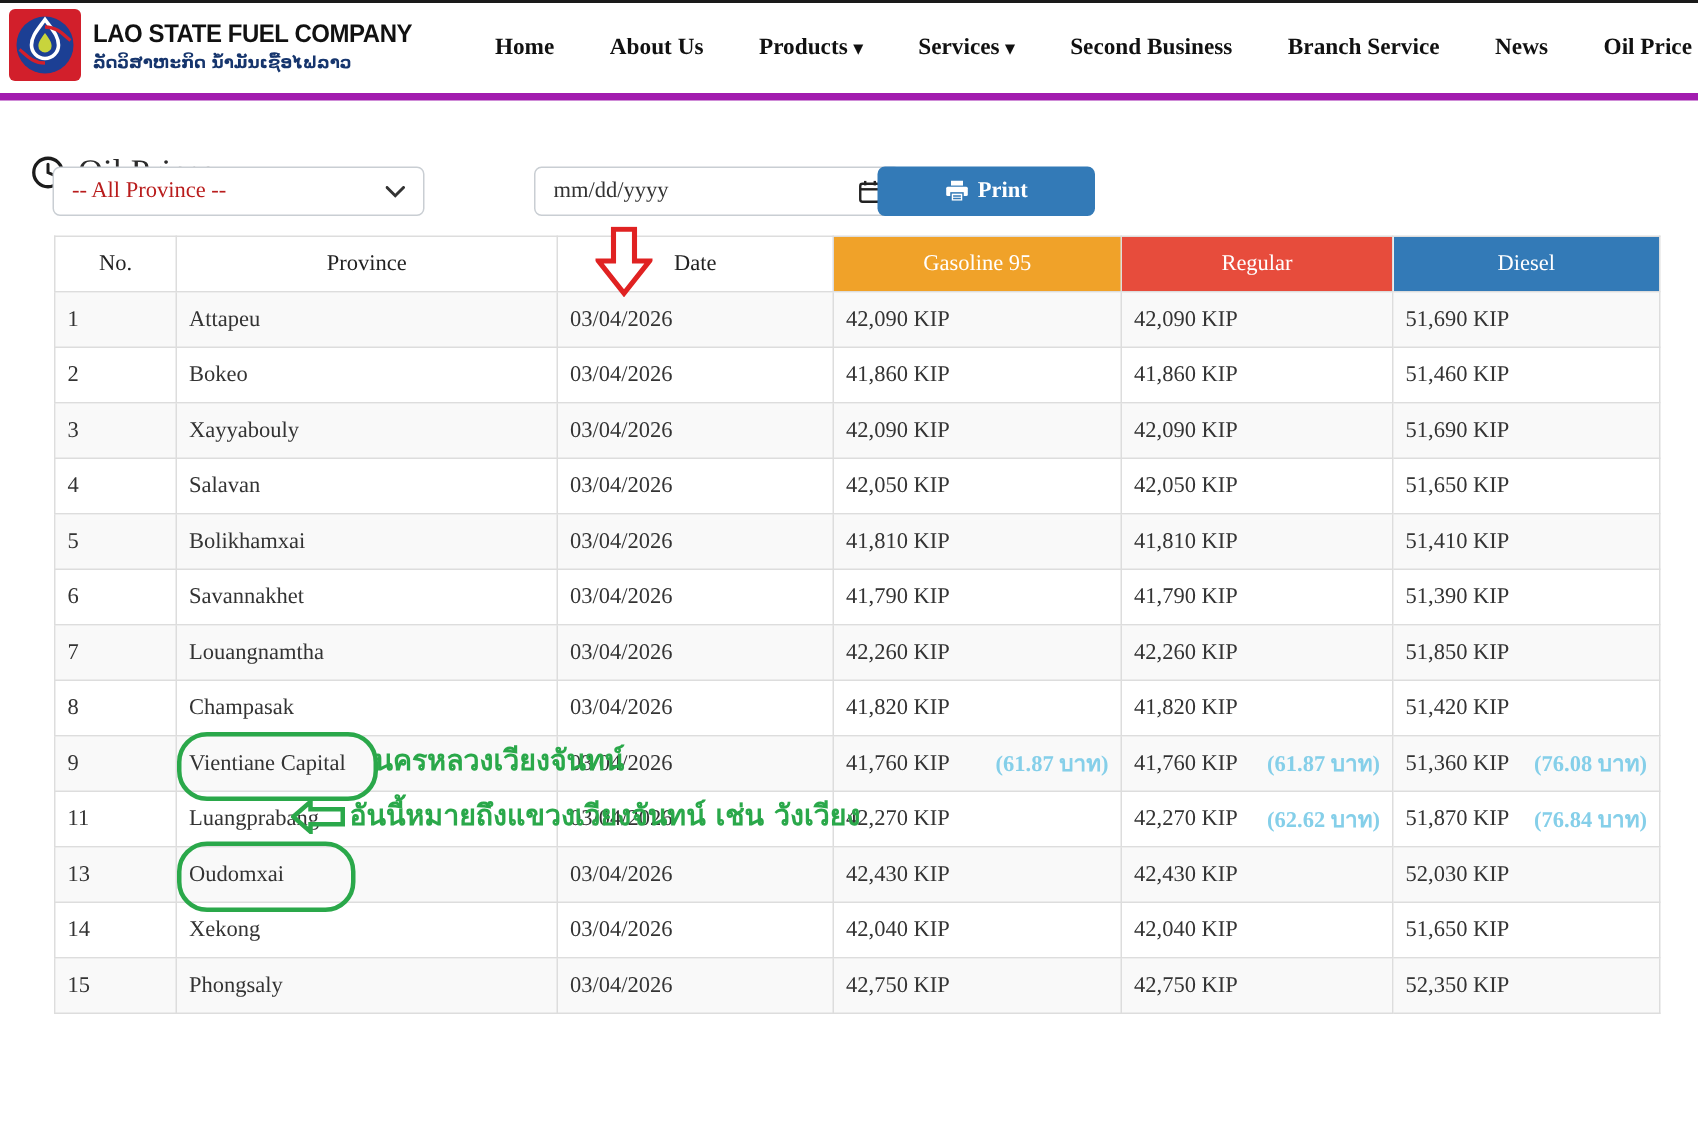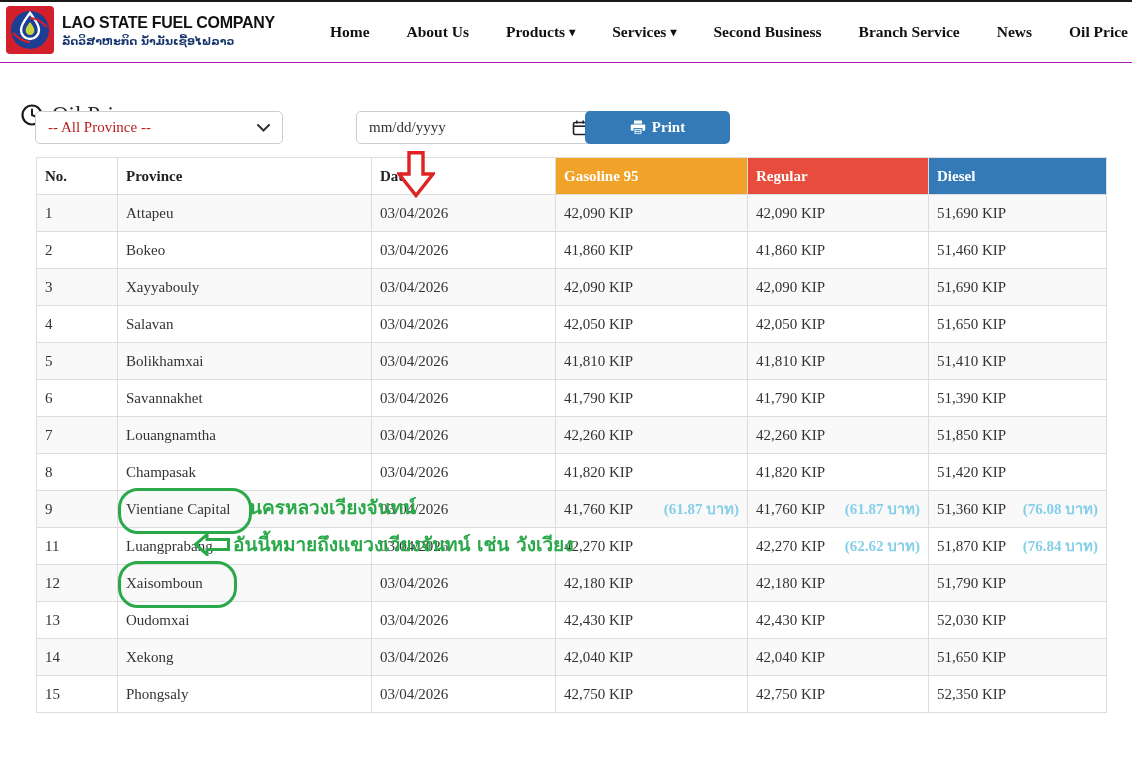--- a/index.html
+++ b/index.html
@@ -2,21 +2,21 @@
 <html style="--g95: #f0a229; --reg: #e74c3c; --die: #337ab7; --green: #2aa84a; --red: #e02222; --baht: #85cfe9; --blue: #337ab7;"><head>
 <meta charset="utf-8">
 <style>
   html,body{margin:0;padding:0;background:#fff;}
   #page{position:relative;width:1132px;height:764px;background:#fff;overflow:hidden;
         font-family:"Liberation Serif", serif;color:#333;}
   .topline{position:absolute;top:0;left:0;width:100%;height:2px;background:#1a1a1a;}
 
   
   header{position:absolute;top:2px;left:0;width:100%;height:60px;background:#fff;
-         border-bottom:1px solid #a21caf;}
+         border-bottom:5px solid #a21caf;}
   .brand{position:absolute;left:6px;top:4px;display:flex;align-items:center;gap:8px;cursor:pointer;}
   .logo{width:48px;height:48px;display:block;}
   .brand-title{font-family:"Liberation Sans", sans-serif;font-weight:bold;font-size:17px;
                color:#111;letter-spacing:-0.3px;transform:scaleX(.94);transform-origin:left;}
   .brand-sub{font-family:"DejaVu Sans", sans-serif;font-weight:bold;font-size:11px;color:#16356d;margin-top:2px;}
   .main-nav{position:absolute;right:4px;top:0;height:60px;display:flex;align-items:center;gap:37px;}
   .nav-item{font-weight:bold;font-size:15.5px;color:#111;text-decoration:none;white-space:nowrap;
             display:flex;align-items:center;gap:4px;cursor:pointer;}
   .caret{font-size:12px;line-height:1;}
 
@@ -32,21 +32,21 @@
   .print-btn{position:absolute;left:585px;top:111px;width:145px;height:33px;border:none;
              background:var(--blue);color:#fff;border-radius:5px;font-family:"Liberation Serif",serif;
              font-weight:bold;font-size:15px;display:flex;align-items:center;justify-content:center;
              gap:6px;cursor:pointer;}
 
   
   .table-wrap{position:absolute;left:36px;top:157px;width:1070px;}
   table{border-collapse:collapse;table-layout:fixed;width:1070px;font-size:15px;}
   th,td{border:1px solid #ddd;height:36px;box-sizing:content-box;padding:0 8px;
         vertical-align:middle;overflow:hidden;white-space:nowrap;}
-  th{font-weight:bold;text-align:left;background:#fff;color:#222;}
+  th{font-weight:normal;text-align:center;background:#fff;color:#222;}
   .th-g95{background:var(--g95);color:#fff;}
   .th-reg{background:var(--reg);color:#fff;}
   .th-die{background:var(--die);color:#fff;}
   tbody tr:nth-child(odd) td{background:#f9f9f9;}
   tbody tr:nth-child(even) td{background:#fff;}
   tbody td{text-align:left;color:#333;}
   .pc{display:flex;align-items:center;justify-content:space-between;}
   .baht{color:var(--baht);font-weight:bold;}
 
   
@@ -367,40 +367,20 @@
               </div>
             </td>
             <td>
               <div class="pc">
                 <span>51,870 KIP</span>
                 <span class="baht">(76.84 บาท)</span>
               </div>
             </td>
           </tr>
           <tr>
-            <td>12</td>
-            <td>Xaisomboun</td>
-            <td>03/04/2026</td>
-            <td>
-              <div class="pc">
-                <span>42,180 KIP</span>
-              </div>
-            </td>
-            <td>
-              <div class="pc">
-                <span>42,180 KIP</span>
-              </div>
-            </td>
-            <td>
-              <div class="pc">
-                <span>51,790 KIP</span>
-              </div>
-            </td>
-          </tr>
-          <tr>
             <td>13</td>
             <td>Oudomxai</td>
             <td>03/04/2026</td>
             <td>
               <div class="pc">
                 <span>42,430 KIP</span>
               </div>
             </td>
             <td>
               <div class="pc">

